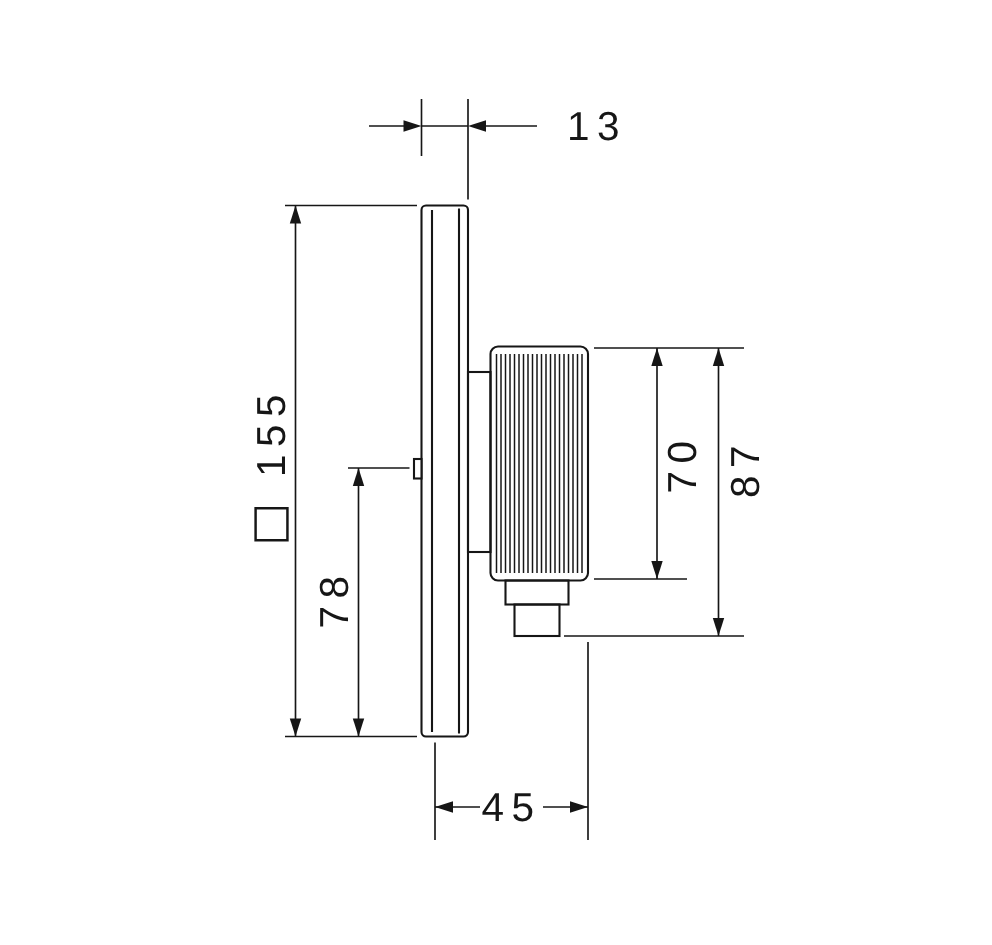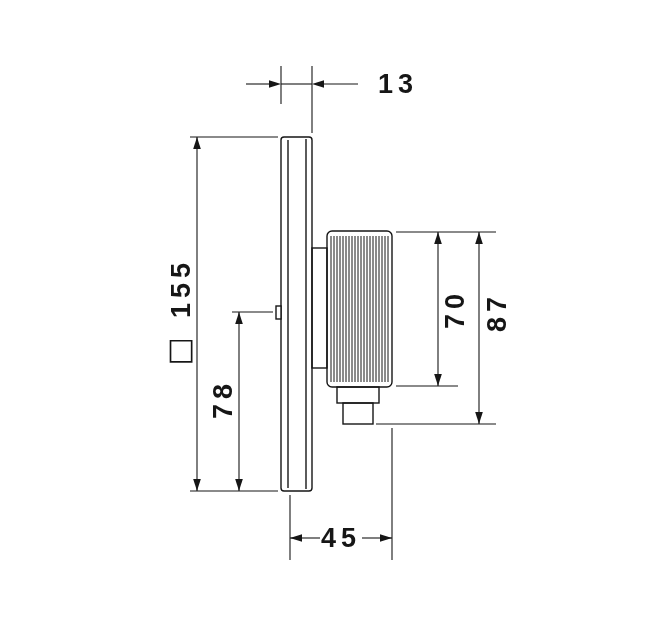--- a/index.html
+++ b/index.html
@@ -6,21 +6,20 @@
     margin: 0;
     padding: 0;
     background: #ffffff;
   }
   .canvas {
     position: relative;
     width: 652px;
     height: 630px;
     background: #ffffff;
     overflow: hidden;
-    font-weight: bold;
   }
   svg { display: block; }
   .part {
     stroke: #161616;
     stroke-width: 1.4;
     fill: none;
   }
   .part-fill {
     stroke: #161616;
     stroke-width: 1.4;

